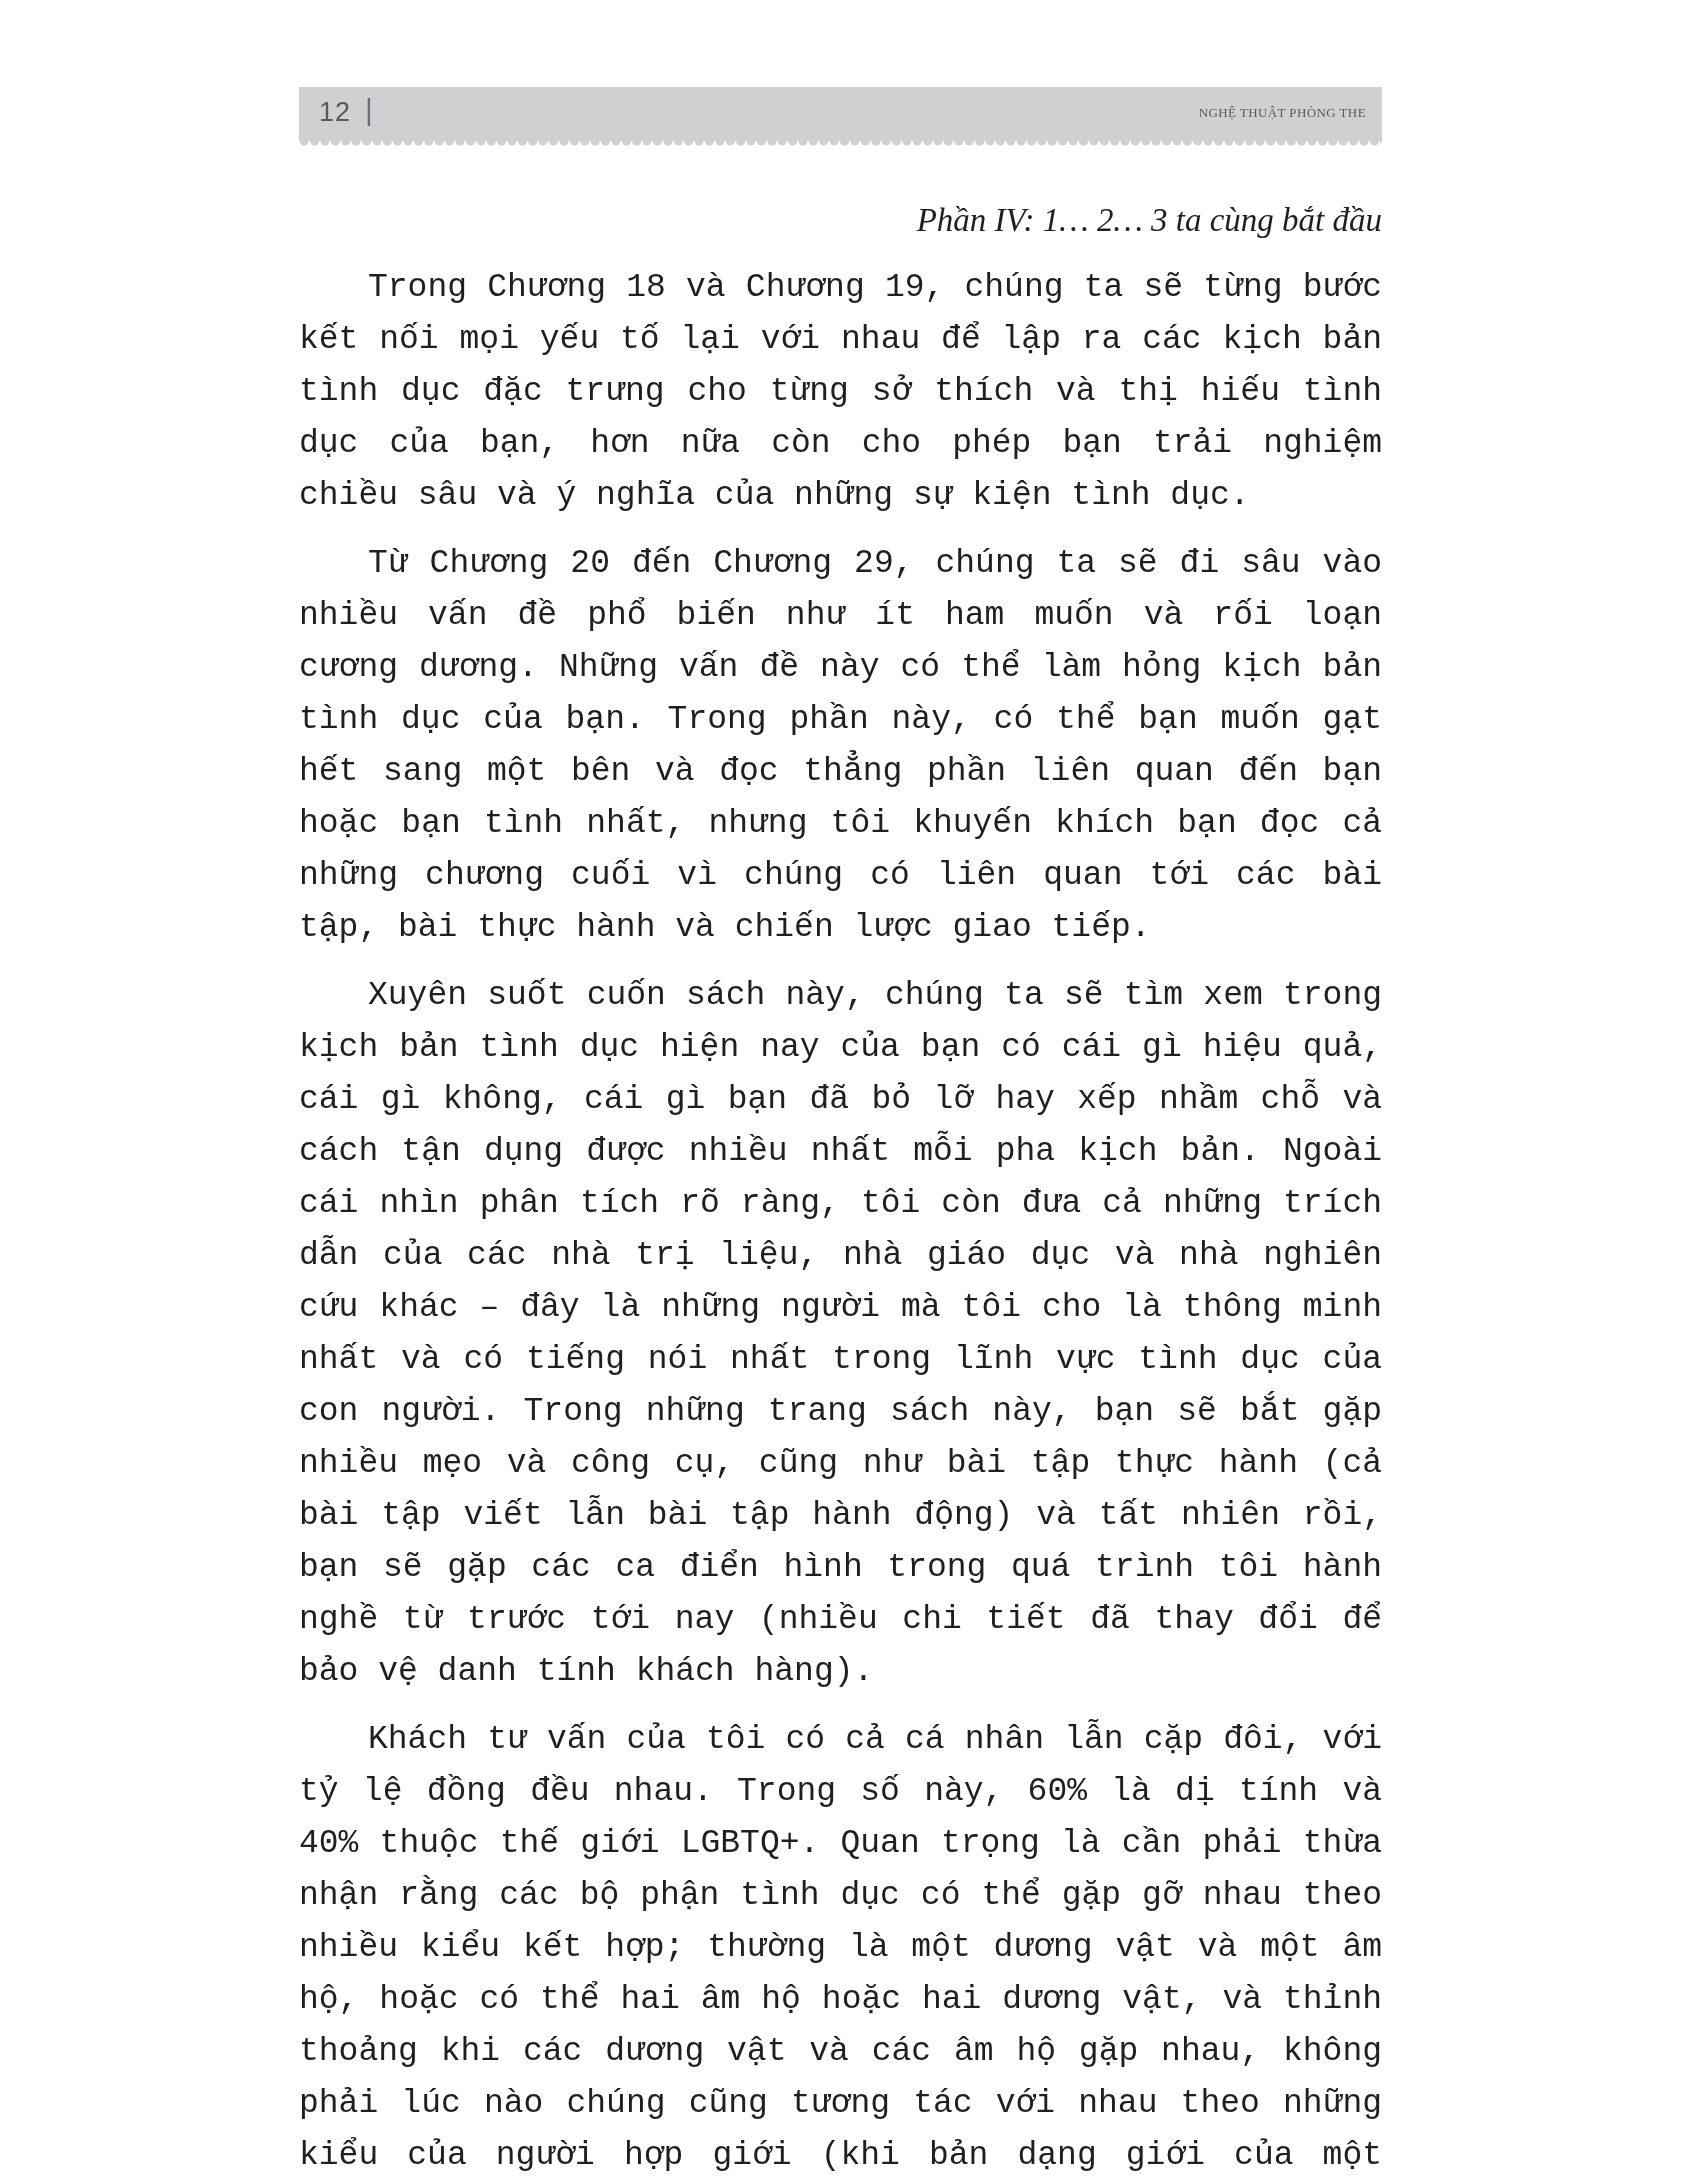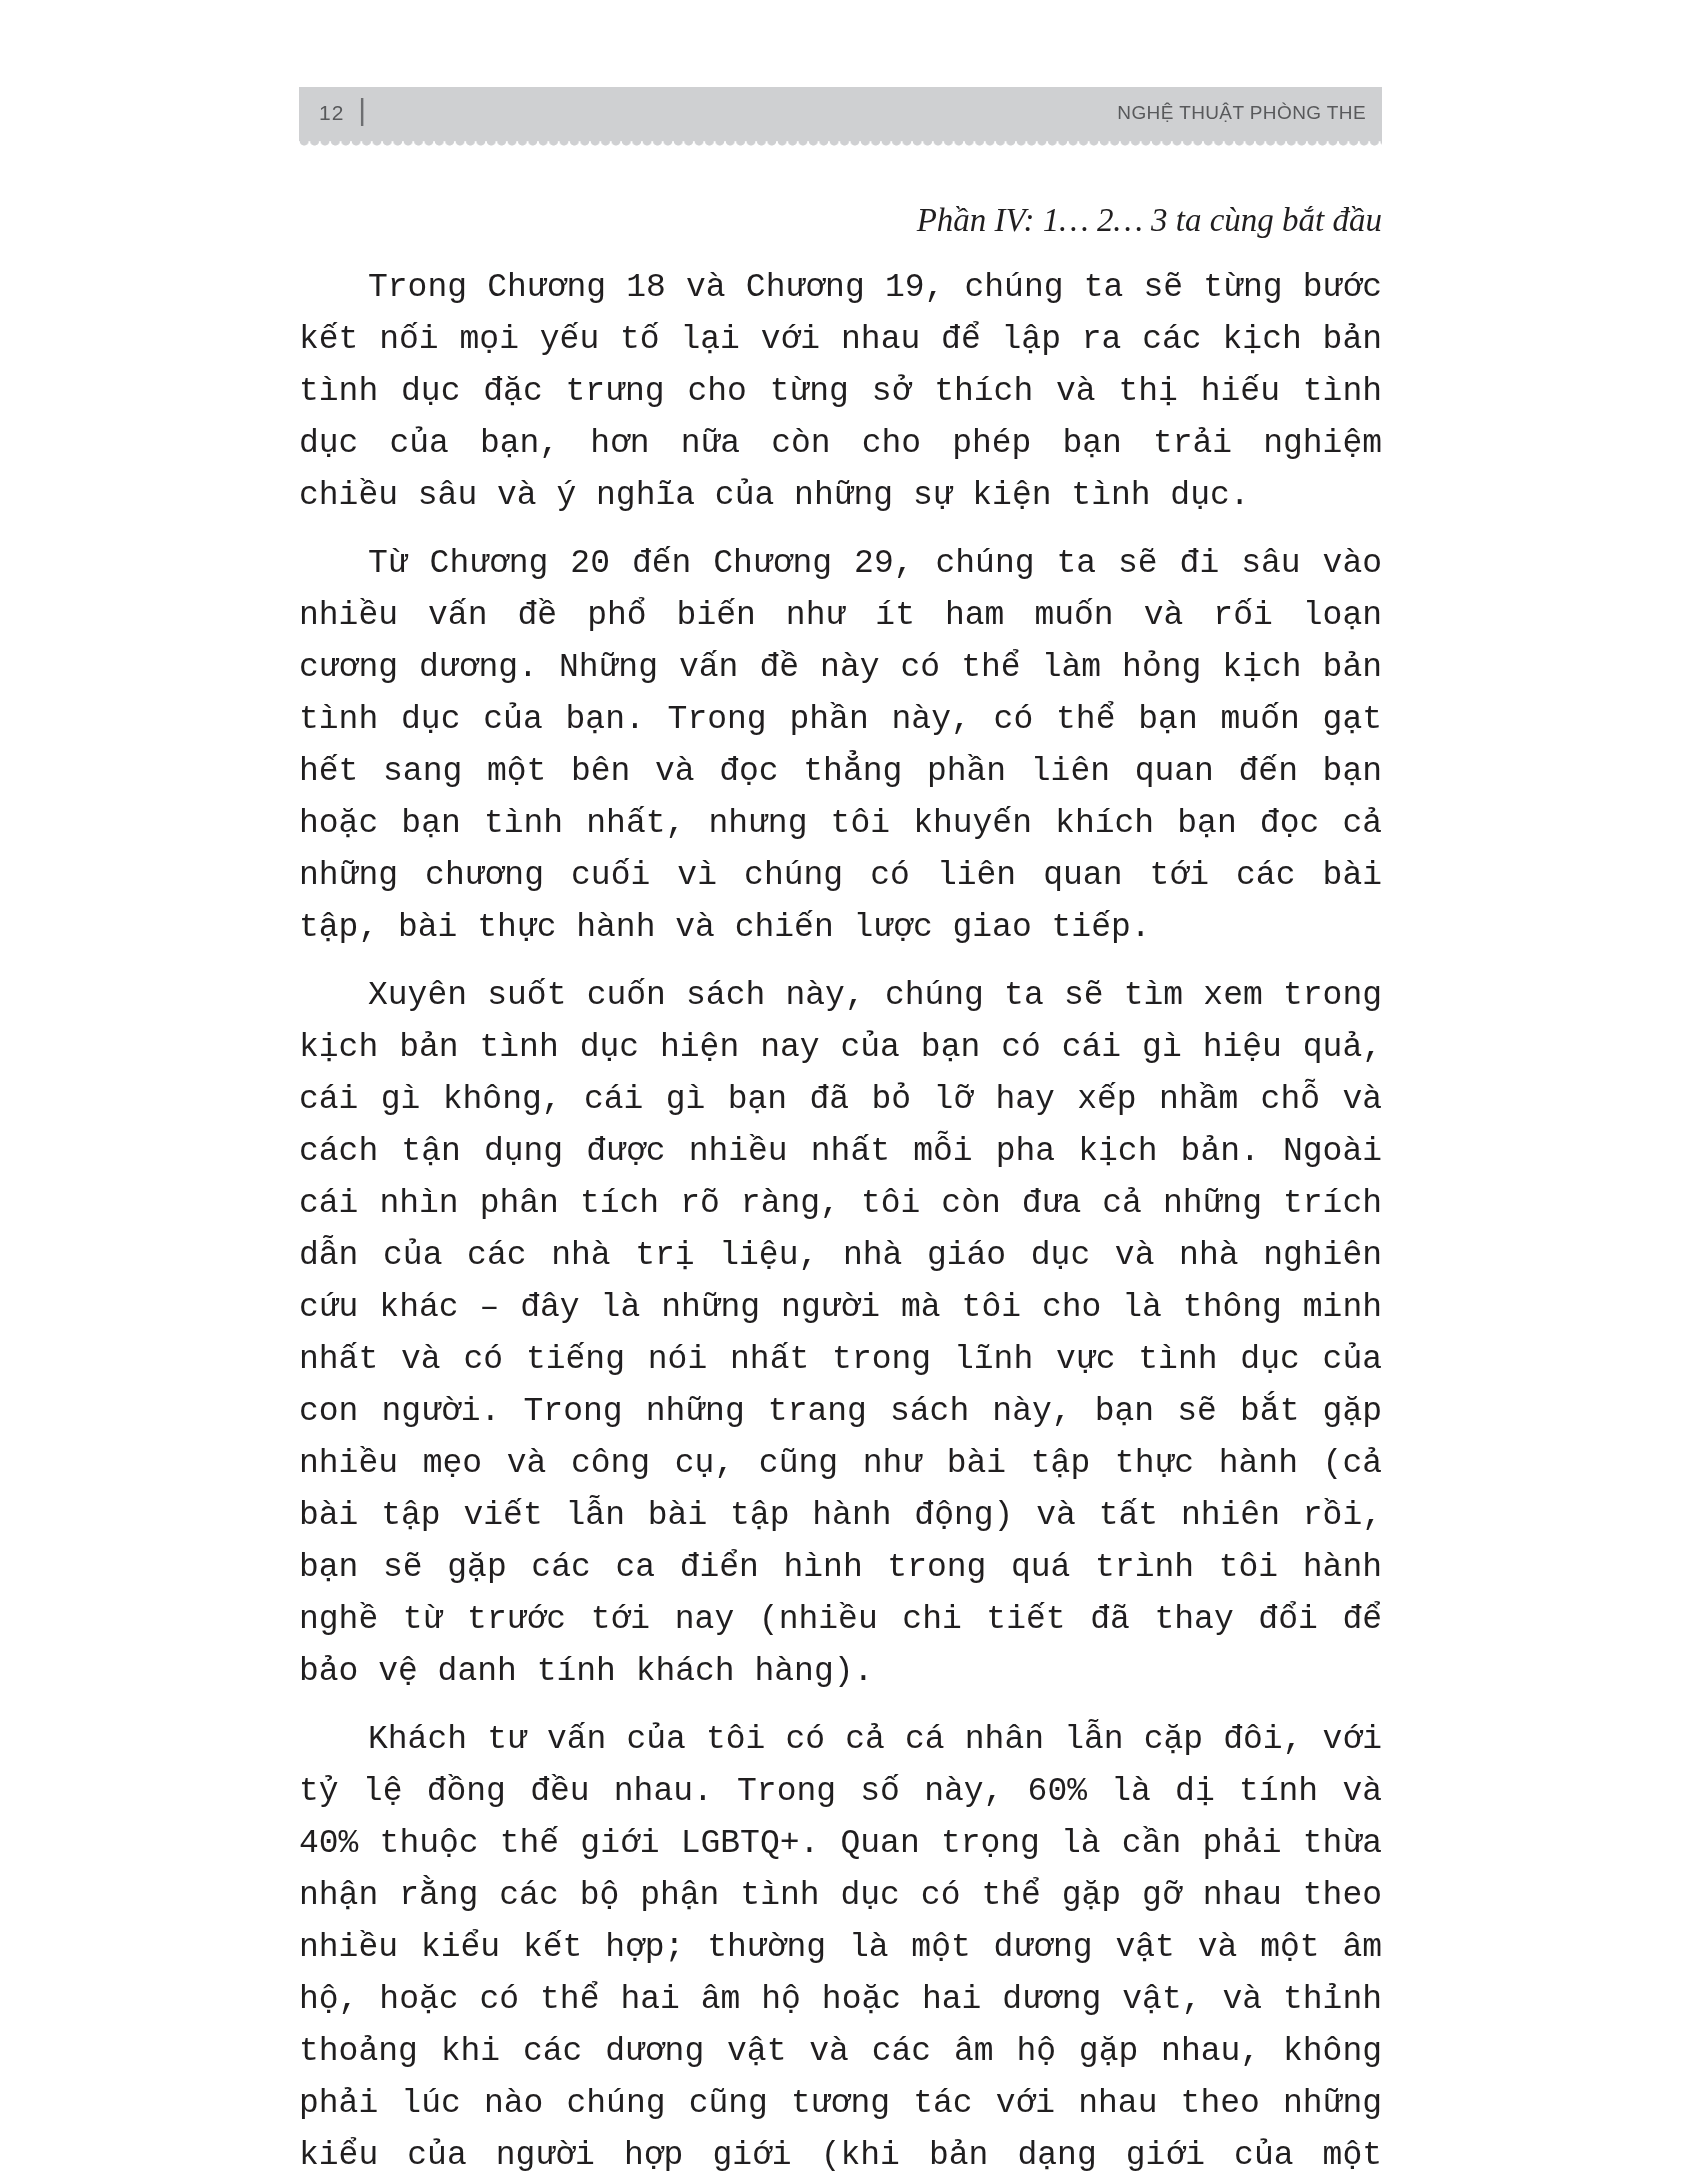--- a/index.html
+++ b/index.html
@@ -32,37 +32,38 @@
   
   .running-head::after{
     content:"";
     position:absolute;
     top:100%;left:0;right:0;height:7px;
     background-image:radial-gradient(circle at 50% 0px, var(--bar-bg) 4.2px, rgba(207,208,210,0) 4.9px);
     background-size:10.4px 7px;
     background-repeat:repeat-x;
   }
   .page-num{
-    font-size:21px;
+    font-size:27px;
     letter-spacing:1px;
     line-height:1;
   }
   .head-divider{
     font-size:30px;
     font-weight:300;
     color:#6d6e71;
     margin-left:14px;
     line-height:1;
     transform:translateY(-2px);
   }
   .head-spacer{flex:1;}
   .running-title{
-    font-size:19px;
+    font-size:13px;
     letter-spacing:0.4px;
     line-height:1;
+    font-family:Liberation Serif, serif;
   }
   
   .content{
     position:absolute;
     left:299px;top:182px;
     width:1083px;
     font-family:"Liberation Serif","DejaVu Serif",serif;
     font-size:33px;
     line-height:52px;
     color:var(--body-text);

